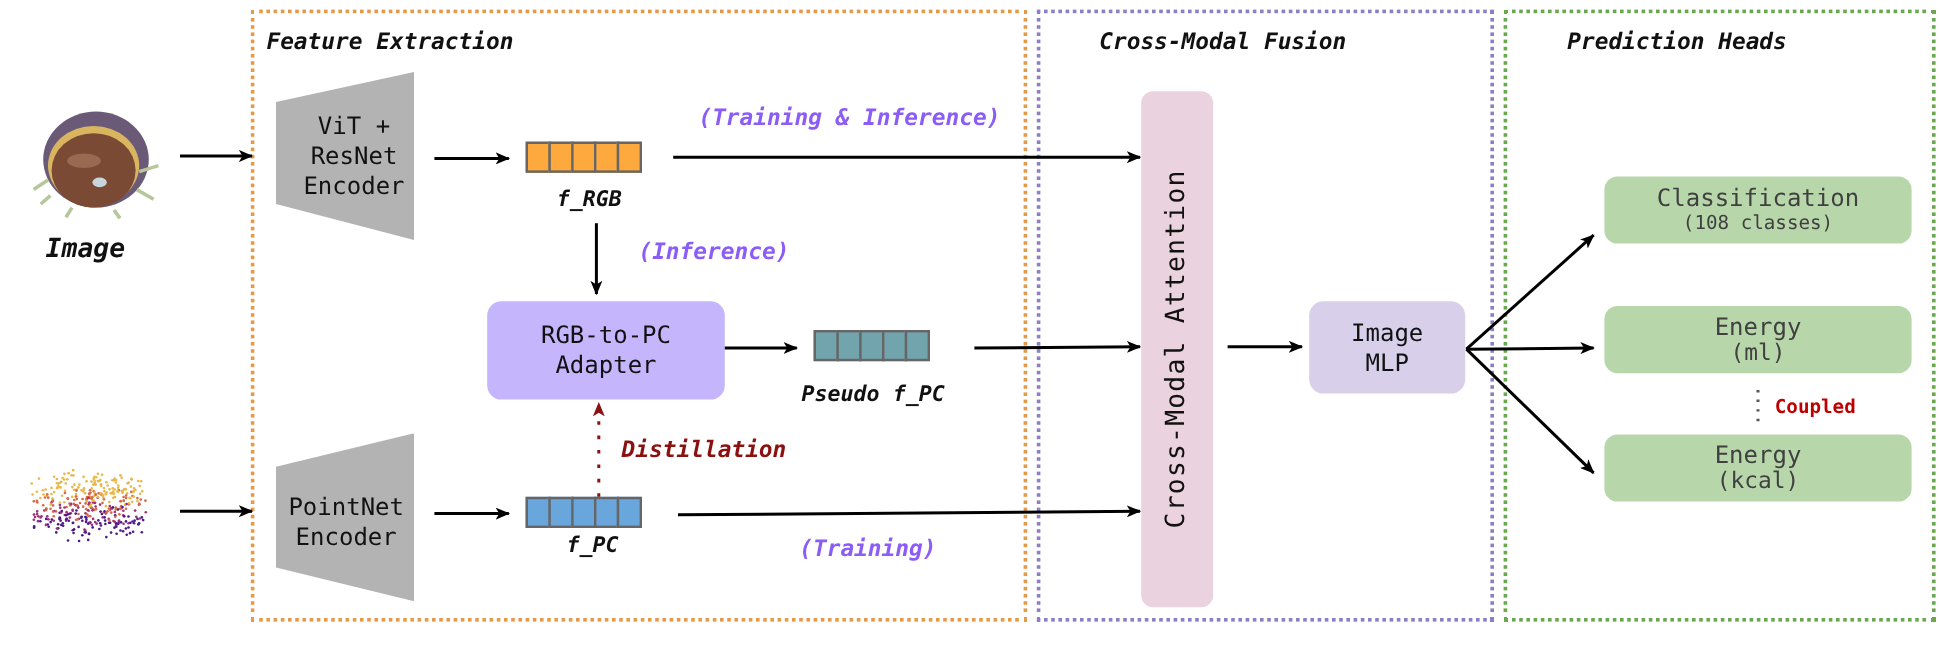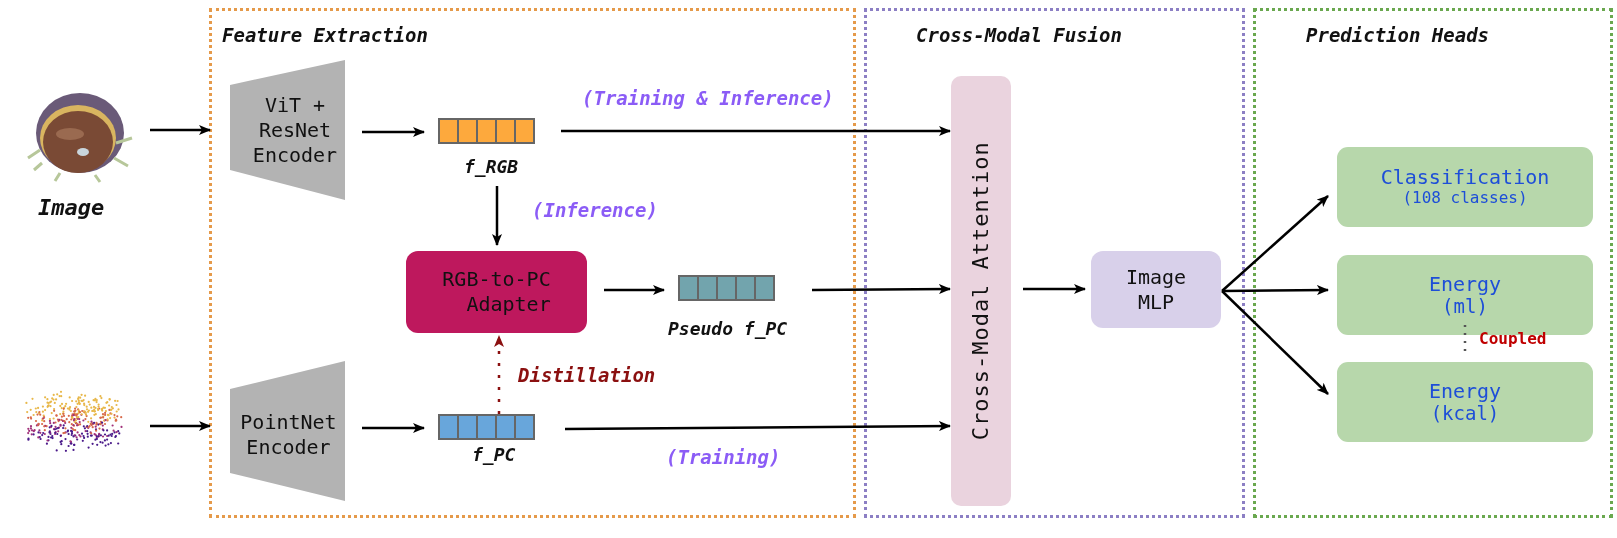--- a/index.html
+++ b/index.html
@@ -4,25 +4,25 @@
 <style>
   html, body { margin:0; padding:0; background:#ffffff; }
   body { width:1617px; height:538px; position:relative; overflow:hidden; font-family:"DejaVu Sans Mono", monospace; }
   .abs { position:absolute; }
   .section { position:absolute; box-sizing:border-box; }
   .sec-fe { left:209px; top:8px; width:647px; height:510px; border:3px dotted #e59a4a; border-right:3px dotted #e59a4a; }
   .sec-cm { left:864px; top:8px; width:381px; height:510px; border:3px dotted #8c7fc4; }
   .sec-ph { left:1253px; top:8px; width:360px; height:510px; border:3px dotted #6aa84f; border-left:3px dotted #6aa84f; }
   .sec-title { position:absolute; font-weight:bold; font-style:italic; font-size:19px; color:#111; white-space:nowrap; font-family:"DejaVu Sans Mono", monospace;margin-top:12px; }
   .box { position:absolute; display:flex; align-items:center; justify-content:center; text-align:center; font-size:20px; color:#111; line-height:1.25; box-sizing:border-box; }
-  .adapter { left:406px; top:251px; width:181px; height:82px; background:#be185d; border-radius:12px;text-align:right; }
+  .adapter { left:406px; top:251px; width:198px; height:82px; background:#c4b5fd; border-radius:12px; }
   .cma { left:951px; top:76px; width:60px; height:430px; background:#ead3de; border-radius:10px; }
   .cma-label { transform:rotate(-90deg); white-space:nowrap; font-size:22px; letter-spacing:1px; }
   .mlp { left:1091px; top:251px; width:130px; height:77px; background:#d8d0ea; border-radius:12px; }
-  .head { position:absolute; left:1337px; width:256px; height:80px; background:#b7d7ab; border-radius:11px; display:flex; flex-direction:column; align-items:center; justify-content:center; text-align:center; color:#1d4ed8; }
+  .head { position:absolute; left:1337px; width:256px; height:56px; background:#b7d7ab; border-radius:11px; display:flex; flex-direction:column; align-items:center; justify-content:center; text-align:center; color:#404040; }
   .head .t { font-size:20px; line-height:1.1; }
   .head .s { font-size:16px; line-height:1.2; }
   .head .s.big { font-size:19px; }
   .feat { position:absolute; display:flex; gap:0; }
   .feat .cell { width:21px; height:26px; border:2px solid #666; box-sizing:border-box; margin-right:-2px; }
   .lbl { position:absolute; font-weight:bold; font-style:italic; font-size:18px; color:#111; white-space:nowrap; }
   .green-lbl { position:absolute; font-weight:bold; font-style:italic; font-size:19px; color:#8b5cf6; white-space:nowrap; }
   .red-lbl { position:absolute; font-weight:bold; font-style:italic; font-size:19px; color:#8b1010; white-space:nowrap; }
   .coupled { position:absolute; font-weight:bold; font-size:16px; color:#c00000; white-space:nowrap; }
   .encoder-text { position:absolute; font-size:20px; text-align:center; color:#111; line-height:1.25; }

